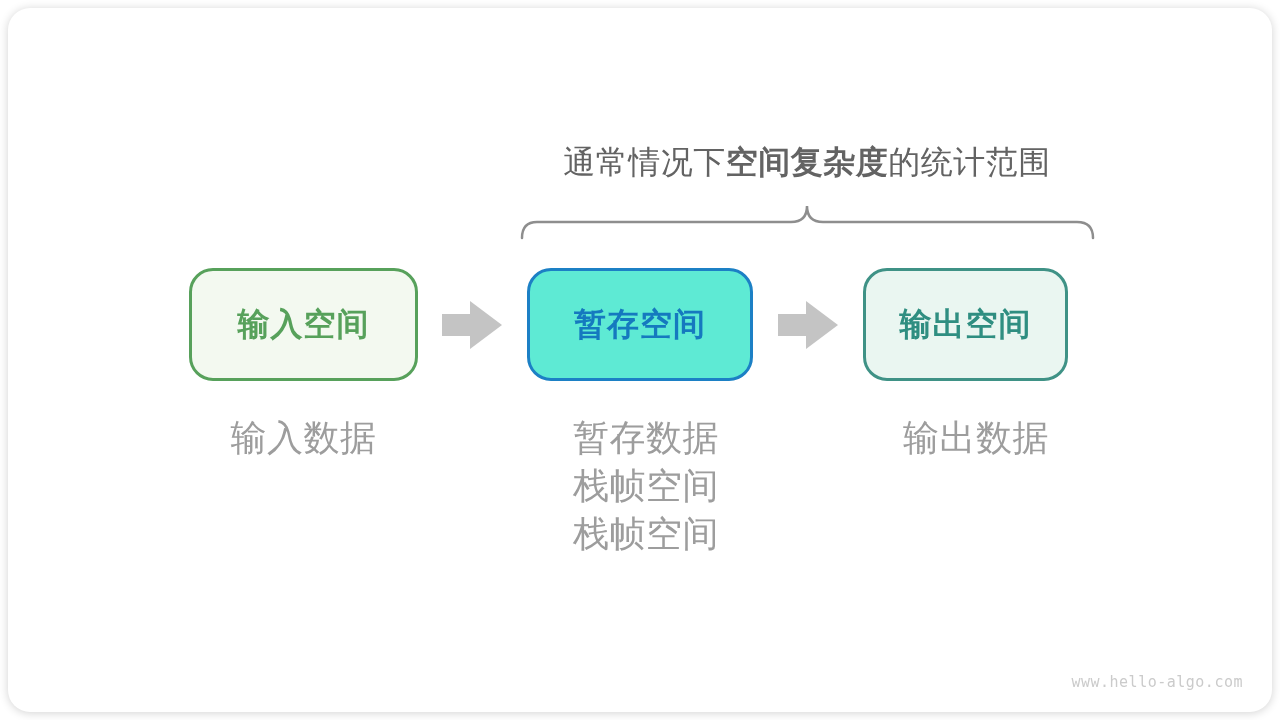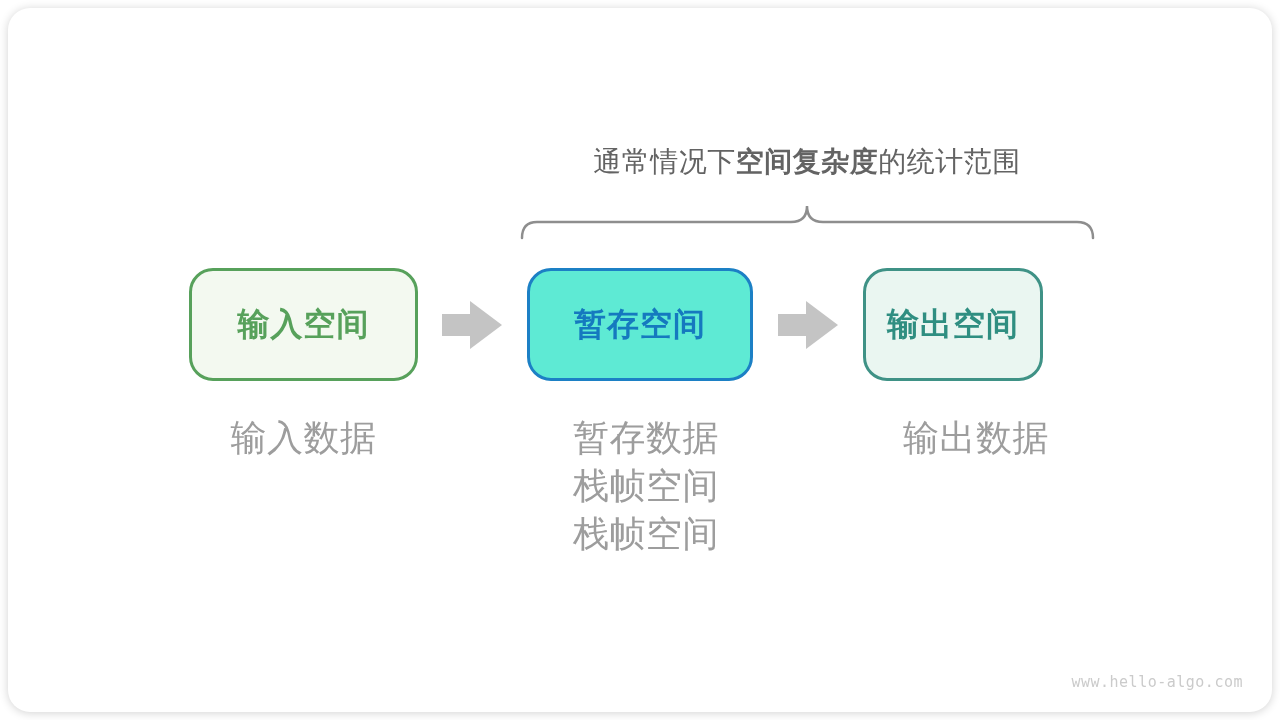--- a/index.html
+++ b/index.html
@@ -18,21 +18,21 @@
     border-radius: 22px;
     box-shadow: 0 1px 10px rgba(0,0,0,0.18);
   }
   .stage { position: absolute; left: 0; top: 0; width: 1280px; height: 720px; }
 
   .diagram-title {
     position: absolute;
     left: 500px; top: 144px; width: 614px; height: 36px;
     line-height: 36px;
     text-align: center;
-    font-size: 28px;
+    font-size: 32px;
     color: #636363;
     letter-spacing: 0.5px;
     white-space: nowrap;
   }
   .diagram-title .bold { font-weight: bold; }
 
   .brace-svg { position: absolute; left: 510px; top: 193px; width: 596px; height: 52px; }
 
   .node {
     position: absolute;
@@ -41,21 +41,21 @@
     border: 3px solid;
     display: flex;
     align-items: center;
     justify-content: center;
     font-size: 32px;
     font-weight: bold;
     letter-spacing: 1px;
   }
   .node-input  { left: 189px; width: 229px; border-color: #57A15B; background: #F3F9F0; color: #57A15B; }
   .node-temp   { left: 527px; width: 226px; border-color: #1C80C5; background: #5eead4; color: #1579BF; }
-  .node-output { left: 863px; width: 180px; border-color: #3F9286; background: #EAF6F1; color: #2F8E81; }
+  .node-output { left: 863px; width: 205px; border-color: #3F9286; background: #EAF6F1; color: #2F8E81; }
 
   .arrow-svg { position: absolute; top: 301px; width: 60px; height: 48px; }
   .arrow-1 { left: 442px; }
   .arrow-2 { left: 778px; }
 
   .caption-col {
     position: absolute;
     top: 414px;
     text-align: center;
     font-size: 36px;

